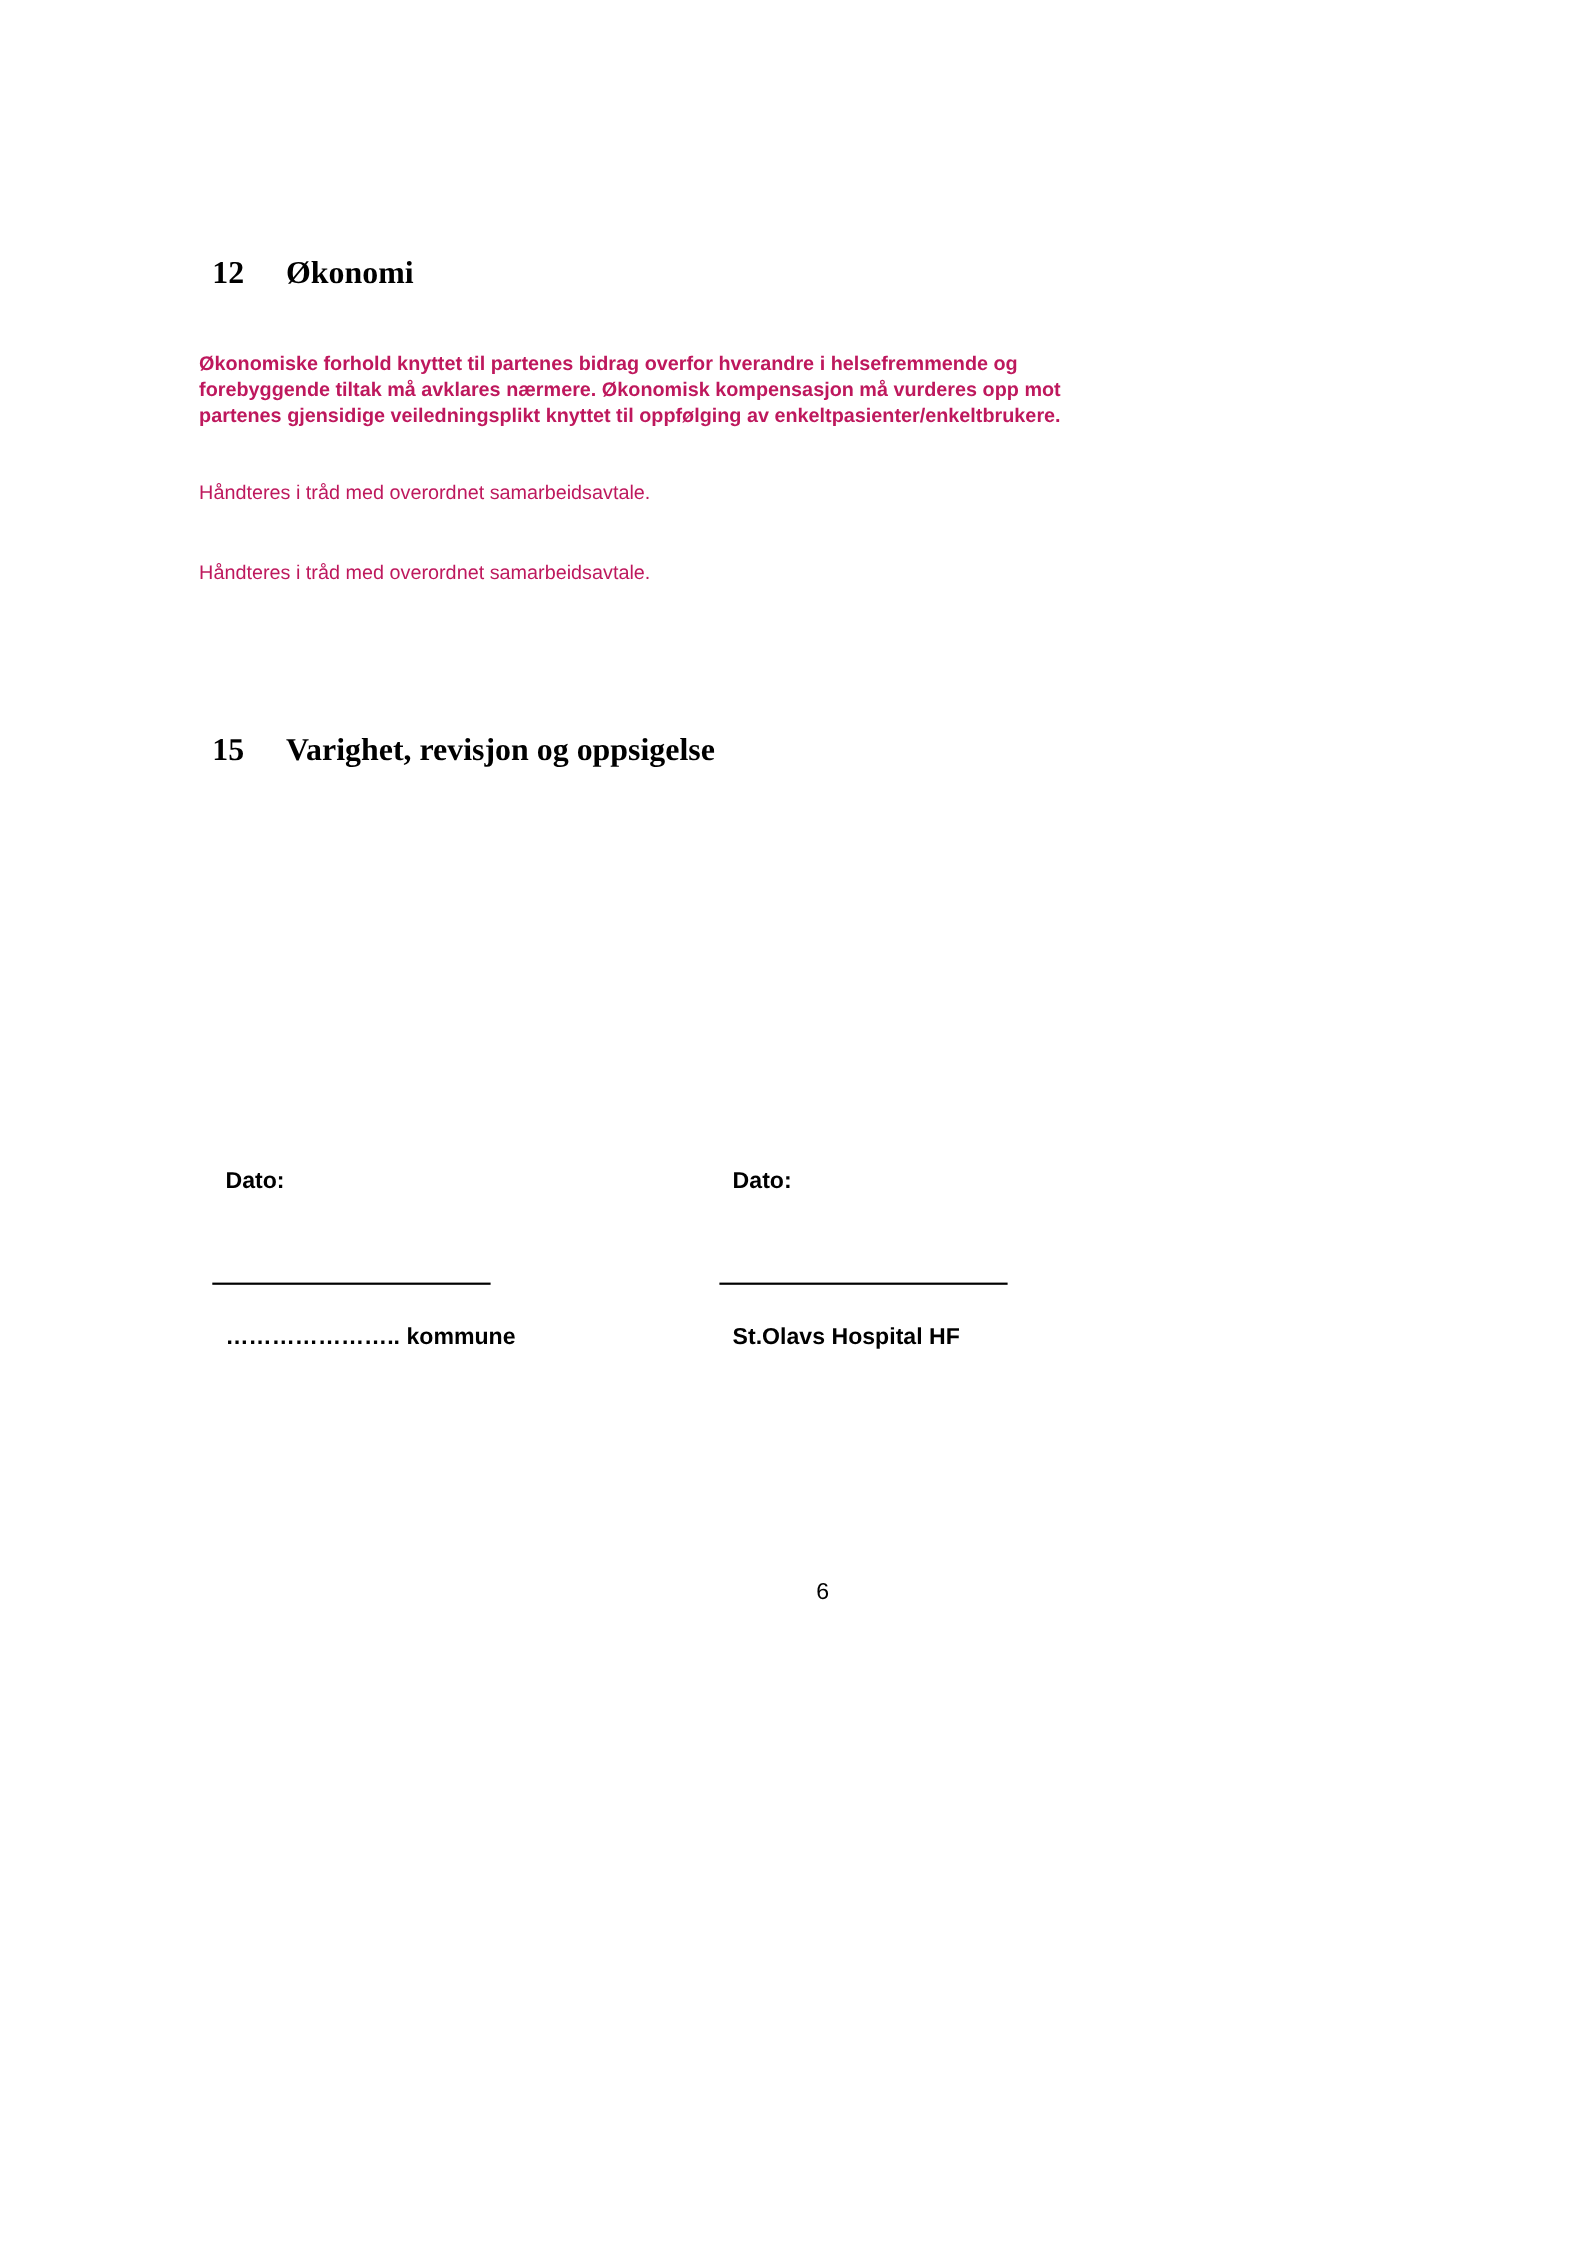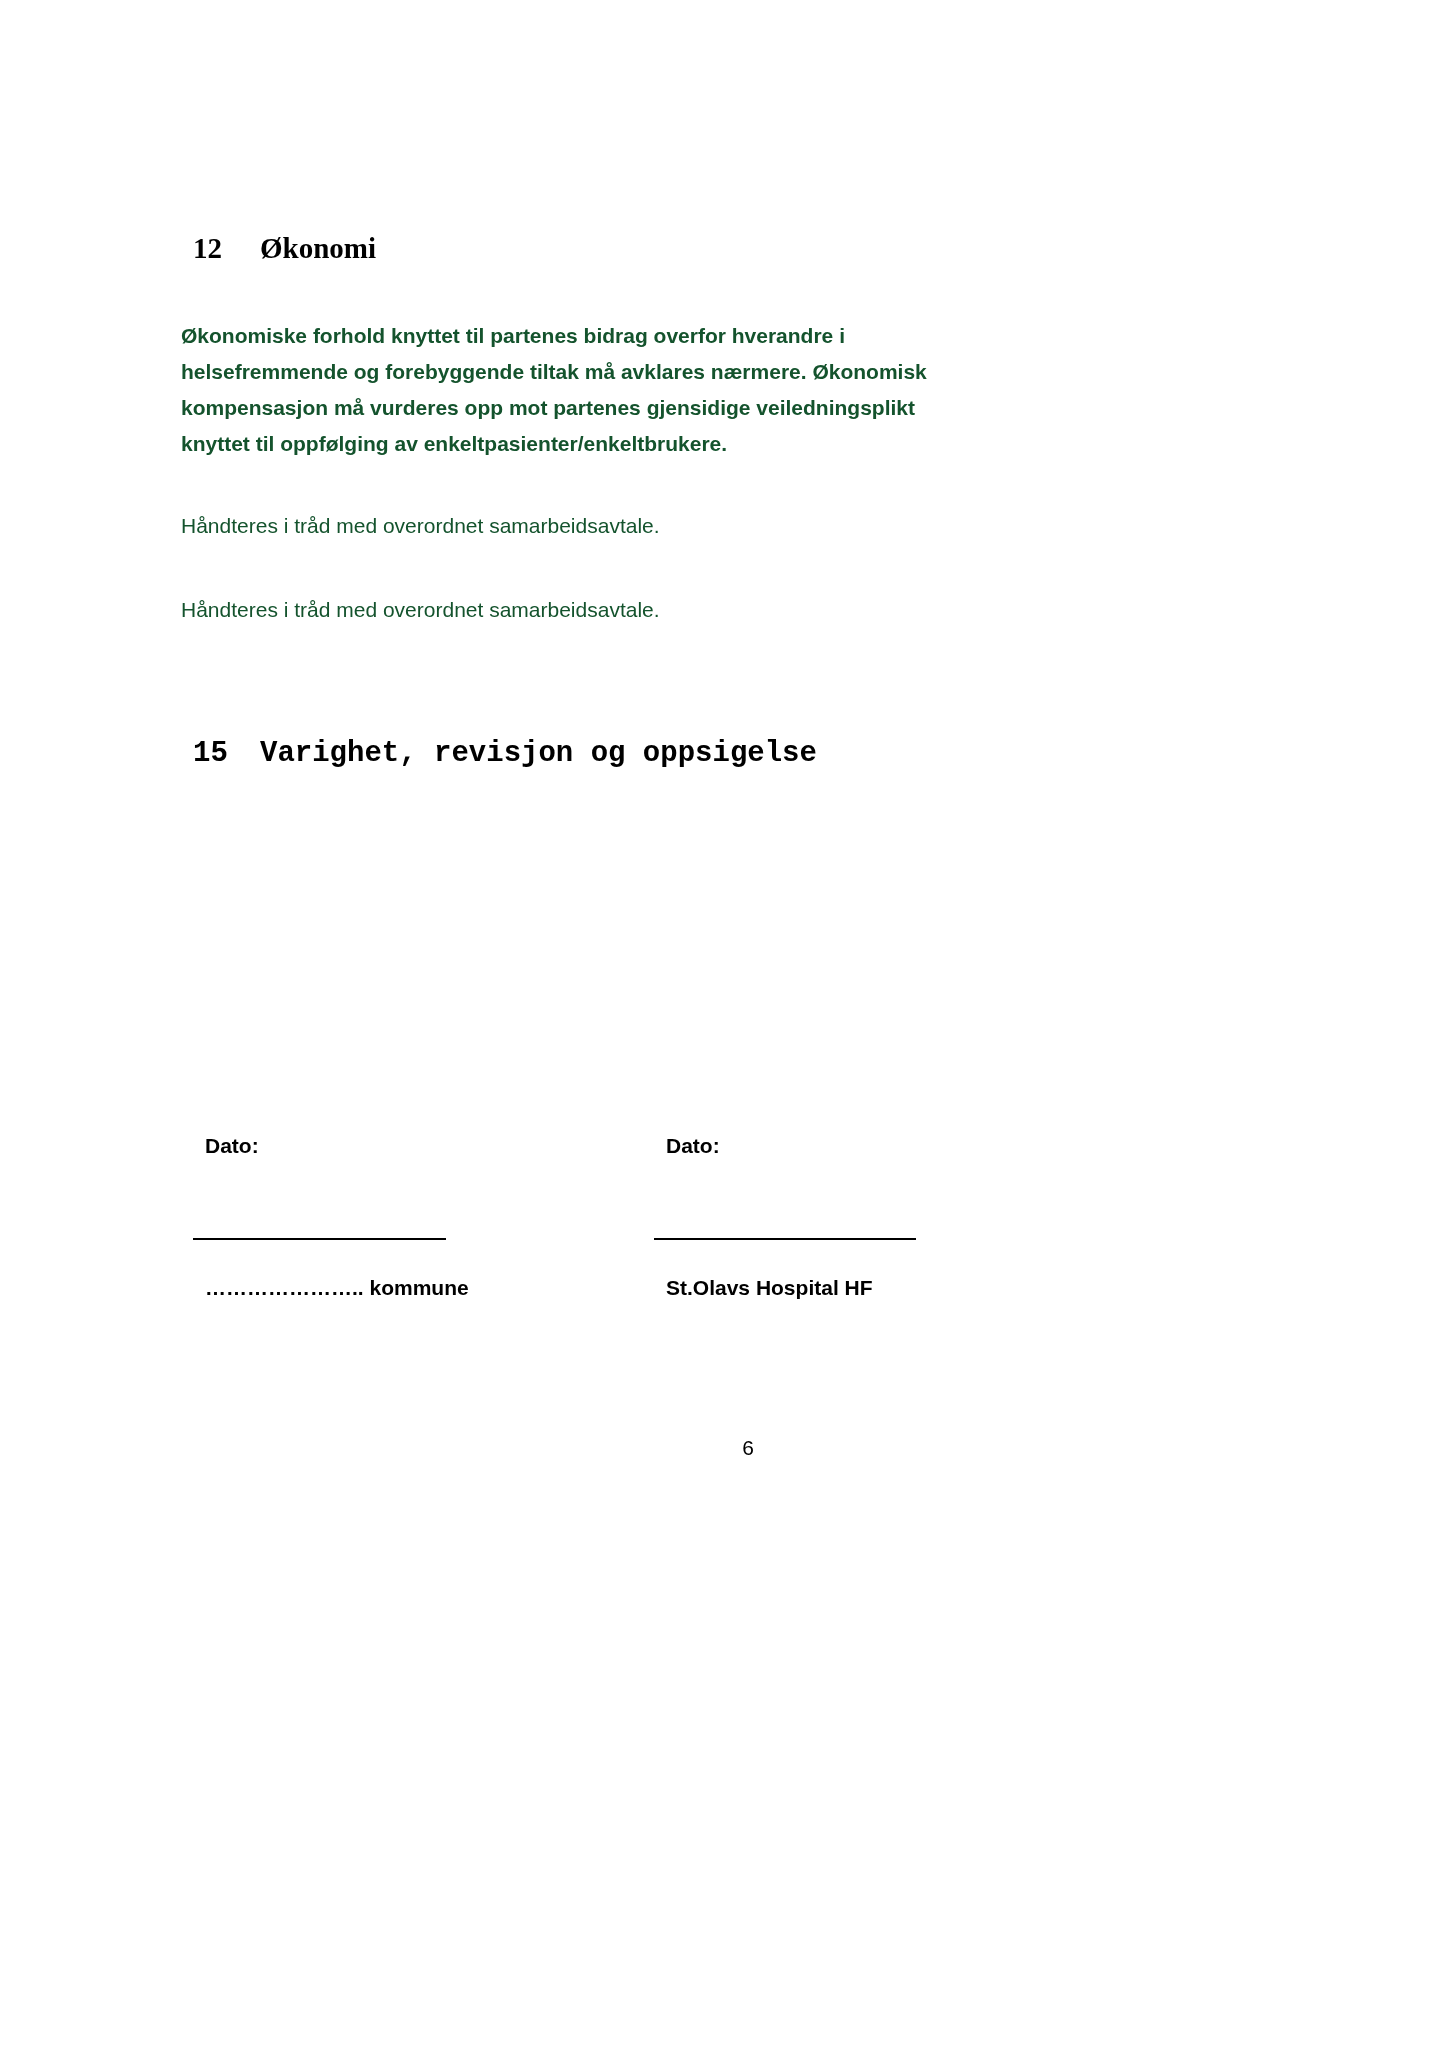--- a/index.html
+++ b/index.html
@@ -26,31 +26,31 @@
     font-weight: 700;
     font-size: 29px;
     line-height: 40px;
     color: #000000;
   }
   .heading .num {
     display: inline-block;
     width: 67px;
   }
   .body-text {
-    font-size: 21px;
-    line-height: 36px;
-    color: #14532d;
+    font-size: 18px;
+    line-height: 24px;
+    color: #be185d;
   }
   .bold { font-weight: 700; }
   .p12 { margin-top: 14px; }
   .h13 { margin-top: 32px; }
   .b13 { margin-top: 22px; }
   .h14 { margin-top: 64px; }
   .b14 { margin-top: 24px; }
-  .h15 { margin-top: 70px; font-family: Liberation Mono, monospace; }
+  .h15 { margin-top: 94px; }
   .b15 { margin-top: 24px; }
   .signature-block {
     margin-top: 300px;
     display: flex;
     flex-direction: row;
   }
   .sig-col-left { width: 461px; }
   .sig-col-right { flex: 1; }
   .sig-date {
     font-size: 21px;

